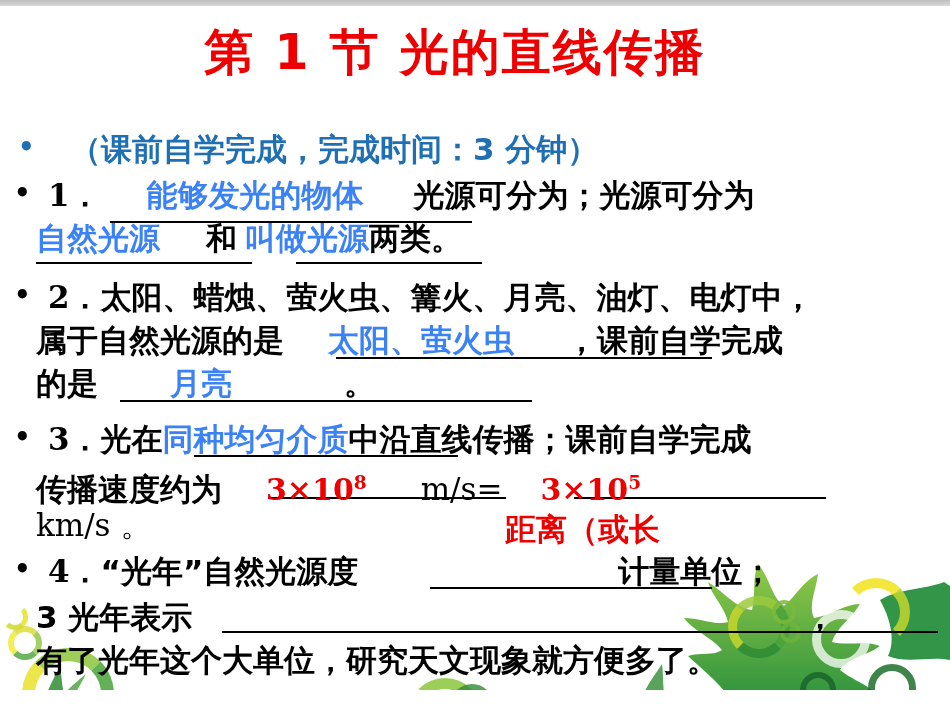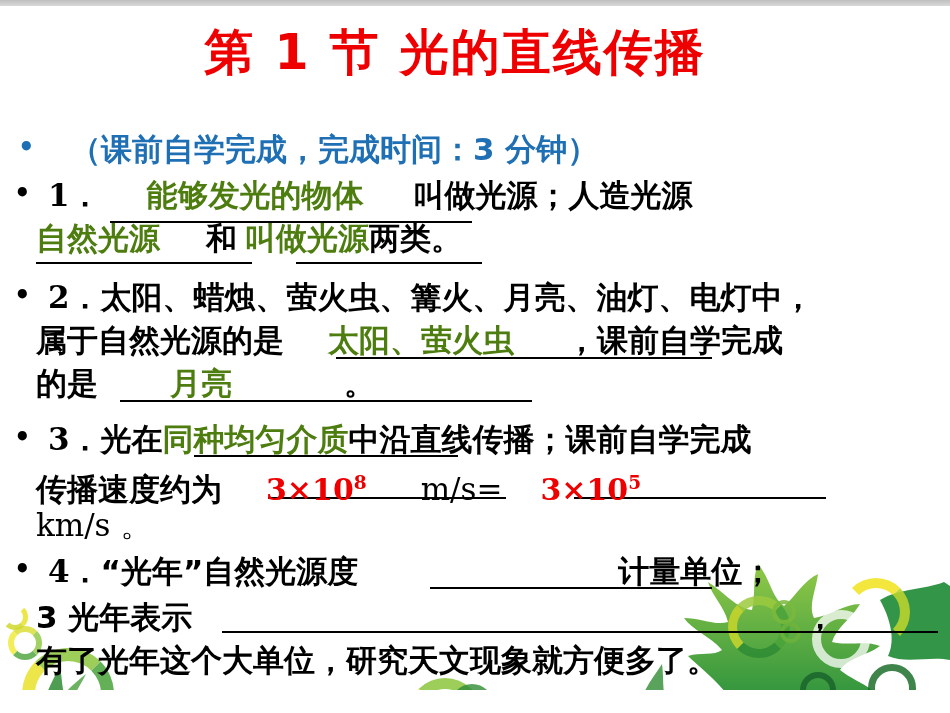--- a/index.html
+++ b/index.html
@@ -70,21 +70,21 @@
   }
   .bullet.blue{color:#1f6fb4;}
   .ptext{display:block;padding-left:34px;}
 
   .sub{
     color:#1f6fb4;
     font-size:31px;
     font-weight:bold;
   }
   .ans{
-    color:#4d7c0f;
+    color:#3b82f6;
     font-weight:bold;
   }
   .ansnum{
     color:#ee0000;
     font-weight:bold;
     font-family:"DejaVu Serif","Liberation Serif",serif;
     font-size:30px;
   }
   .num{
     font-family:"DejaVu Serif","Liberation Serif",serif;
@@ -175,21 +175,21 @@
   <div class="body-wrap">
 
     <div class="para" style="top:10px;left:18px;">
       <span class="bullet blue" style="top:6px;">•</span>
       <span class="ptext sub" style="padding-left:52px;">（课前自学完成，完成时间：3 分钟）</span>
     </div>
 
     <div class="para" style="top:56px;left:14px;">
       <span class="bullet" style="top:6px;">•</span>
       <span class="ptext">
-        <span class="num">1．</span><span style="display:inline-block;width:46px;"></span><span class="ans">能够发光的物体</span><span style="display:inline-block;width:50px;"></span><span>叫做光源；人造光源</span>
+        <span class="num">1．</span><span style="display:inline-block;width:46px;"></span><span class="ans">能够发光的物体</span><span style="display:inline-block;width:50px;"></span><span>光源可分为；光源可分为</span>
       </span>
     </div>
     <div class="para" style="top:99px;left:14px;">
       <span class="ptext" style="padding-left:22px;">
         <span class="ans">自然光源</span><span style="display:inline-block;width:46px;"></span><span>和</span><span style="display:inline-block;width:8px;"></span><span class="ans">叫做光源</span><span>两类。</span>
       </span>
     </div>
 
     <div class="para" style="top:158px;left:14px;">
       <span class="bullet" style="top:6px;">•</span>
@@ -231,20 +231,21 @@
     </div>
     <div class="para" style="top:478px;left:14px;">
       <span class="ptext" style="padding-left:22px;">
         <span>3 光年表示</span><span style="display:inline-block;width:612px;"></span><span>，</span>
       </span>
     </div>
     <div class="para" style="top:521px;left:14px;">
       <span class="ptext" style="padding-left:22px;">有了光年这个大单位，研究天文现象就方便多了。</span>
     </div>
 
+    <span class="float-red" style="left:505px;top:392px;">距离（或长</span>
   </div>
 
   <div class="rule" style="left:110px;top:221px;width:362px;"></div>
   <div class="rule" style="left:36px;top:262px;width:216px;"></div>
   <div class="rule" style="left:296px;top:262px;width:186px;"></div>
 
   <div class="rule" style="left:336px;top:357px;width:376px;"></div>
   <div class="rule" style="left:120px;top:400px;width:412px;"></div>
 
   <div class="rule" style="left:194px;top:455px;width:264px;"></div>

